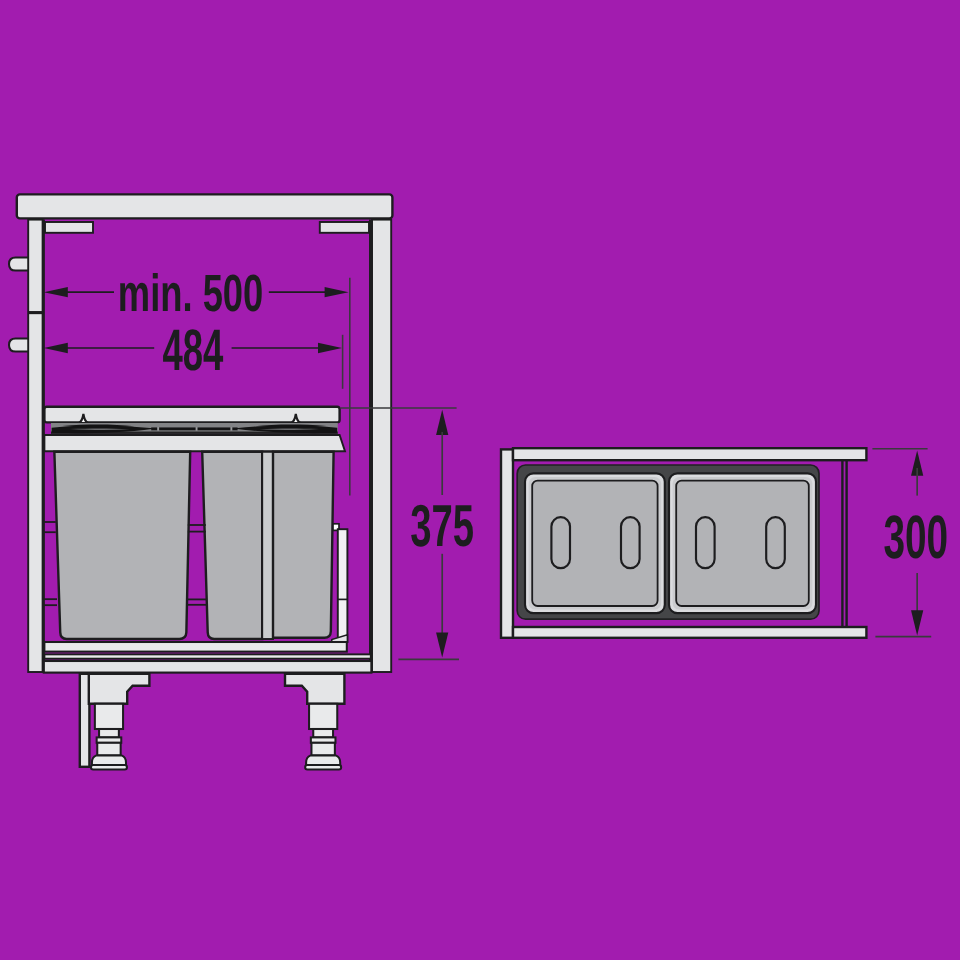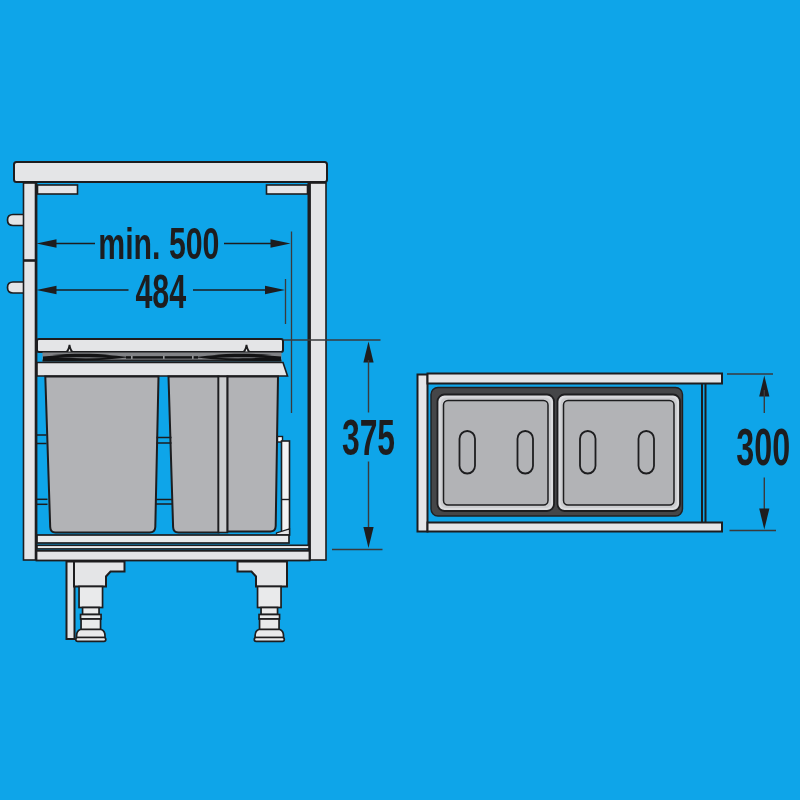--- a/index.html
+++ b/index.html
@@ -1,16 +1,16 @@
 <!DOCTYPE html>
 <html><head>
 <meta charset="utf-8">
 <style>
   html,body{margin:0;padding:0;background:#fff;}
-  #c{position:relative;width:800px;height:800px;background:#0ea5e9;overflow:hidden;}
+  #c{position:relative;width:800px;height:800px;background:#a21caf;overflow:hidden;}
   svg{position:absolute;left:0;top:0;}
   text{font-family:"Liberation Sans",sans-serif;font-weight:bold;fill:#1d1d1f;}
 </style>
 </head>
 <body>
 <div id="c">
 <svg width="800" height="800" viewBox="0 0 800 800">
 <defs>
 <g id="leg" fill="#e9eaeb" stroke="#1d1d1f" stroke-width="1.7">
   <rect x="-11.75" y="25" width="23.5" height="21"></rect>

